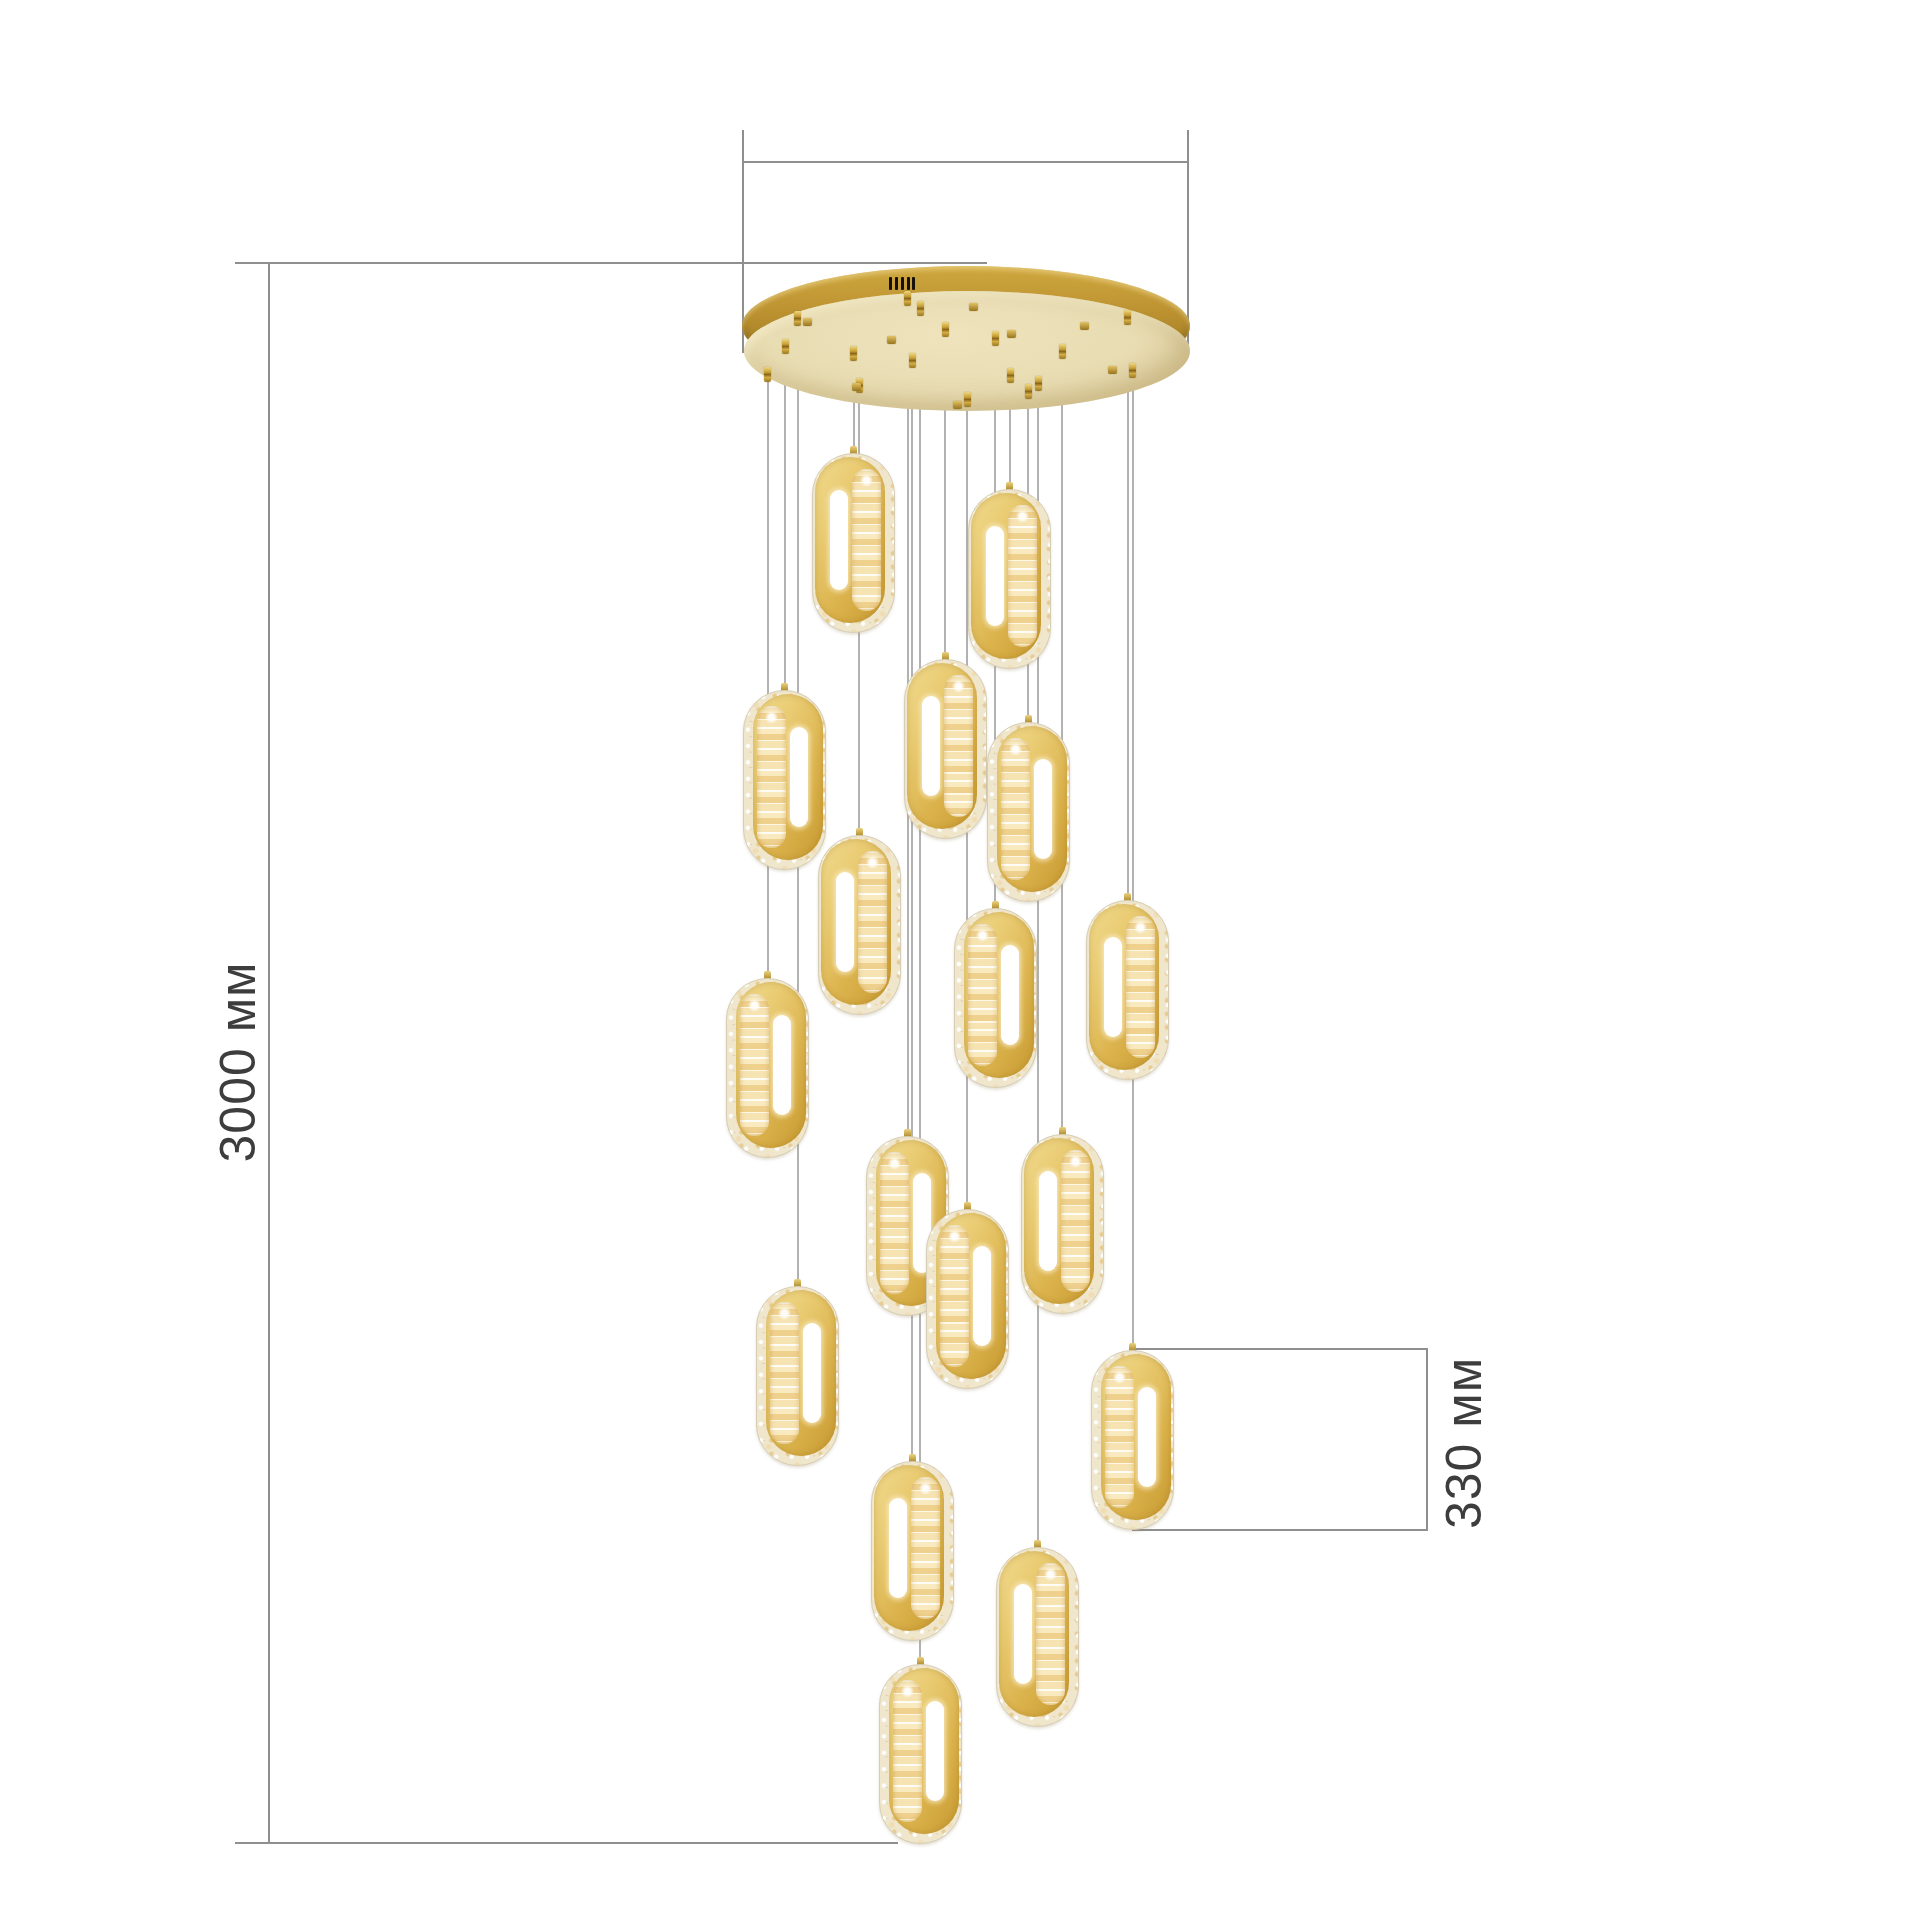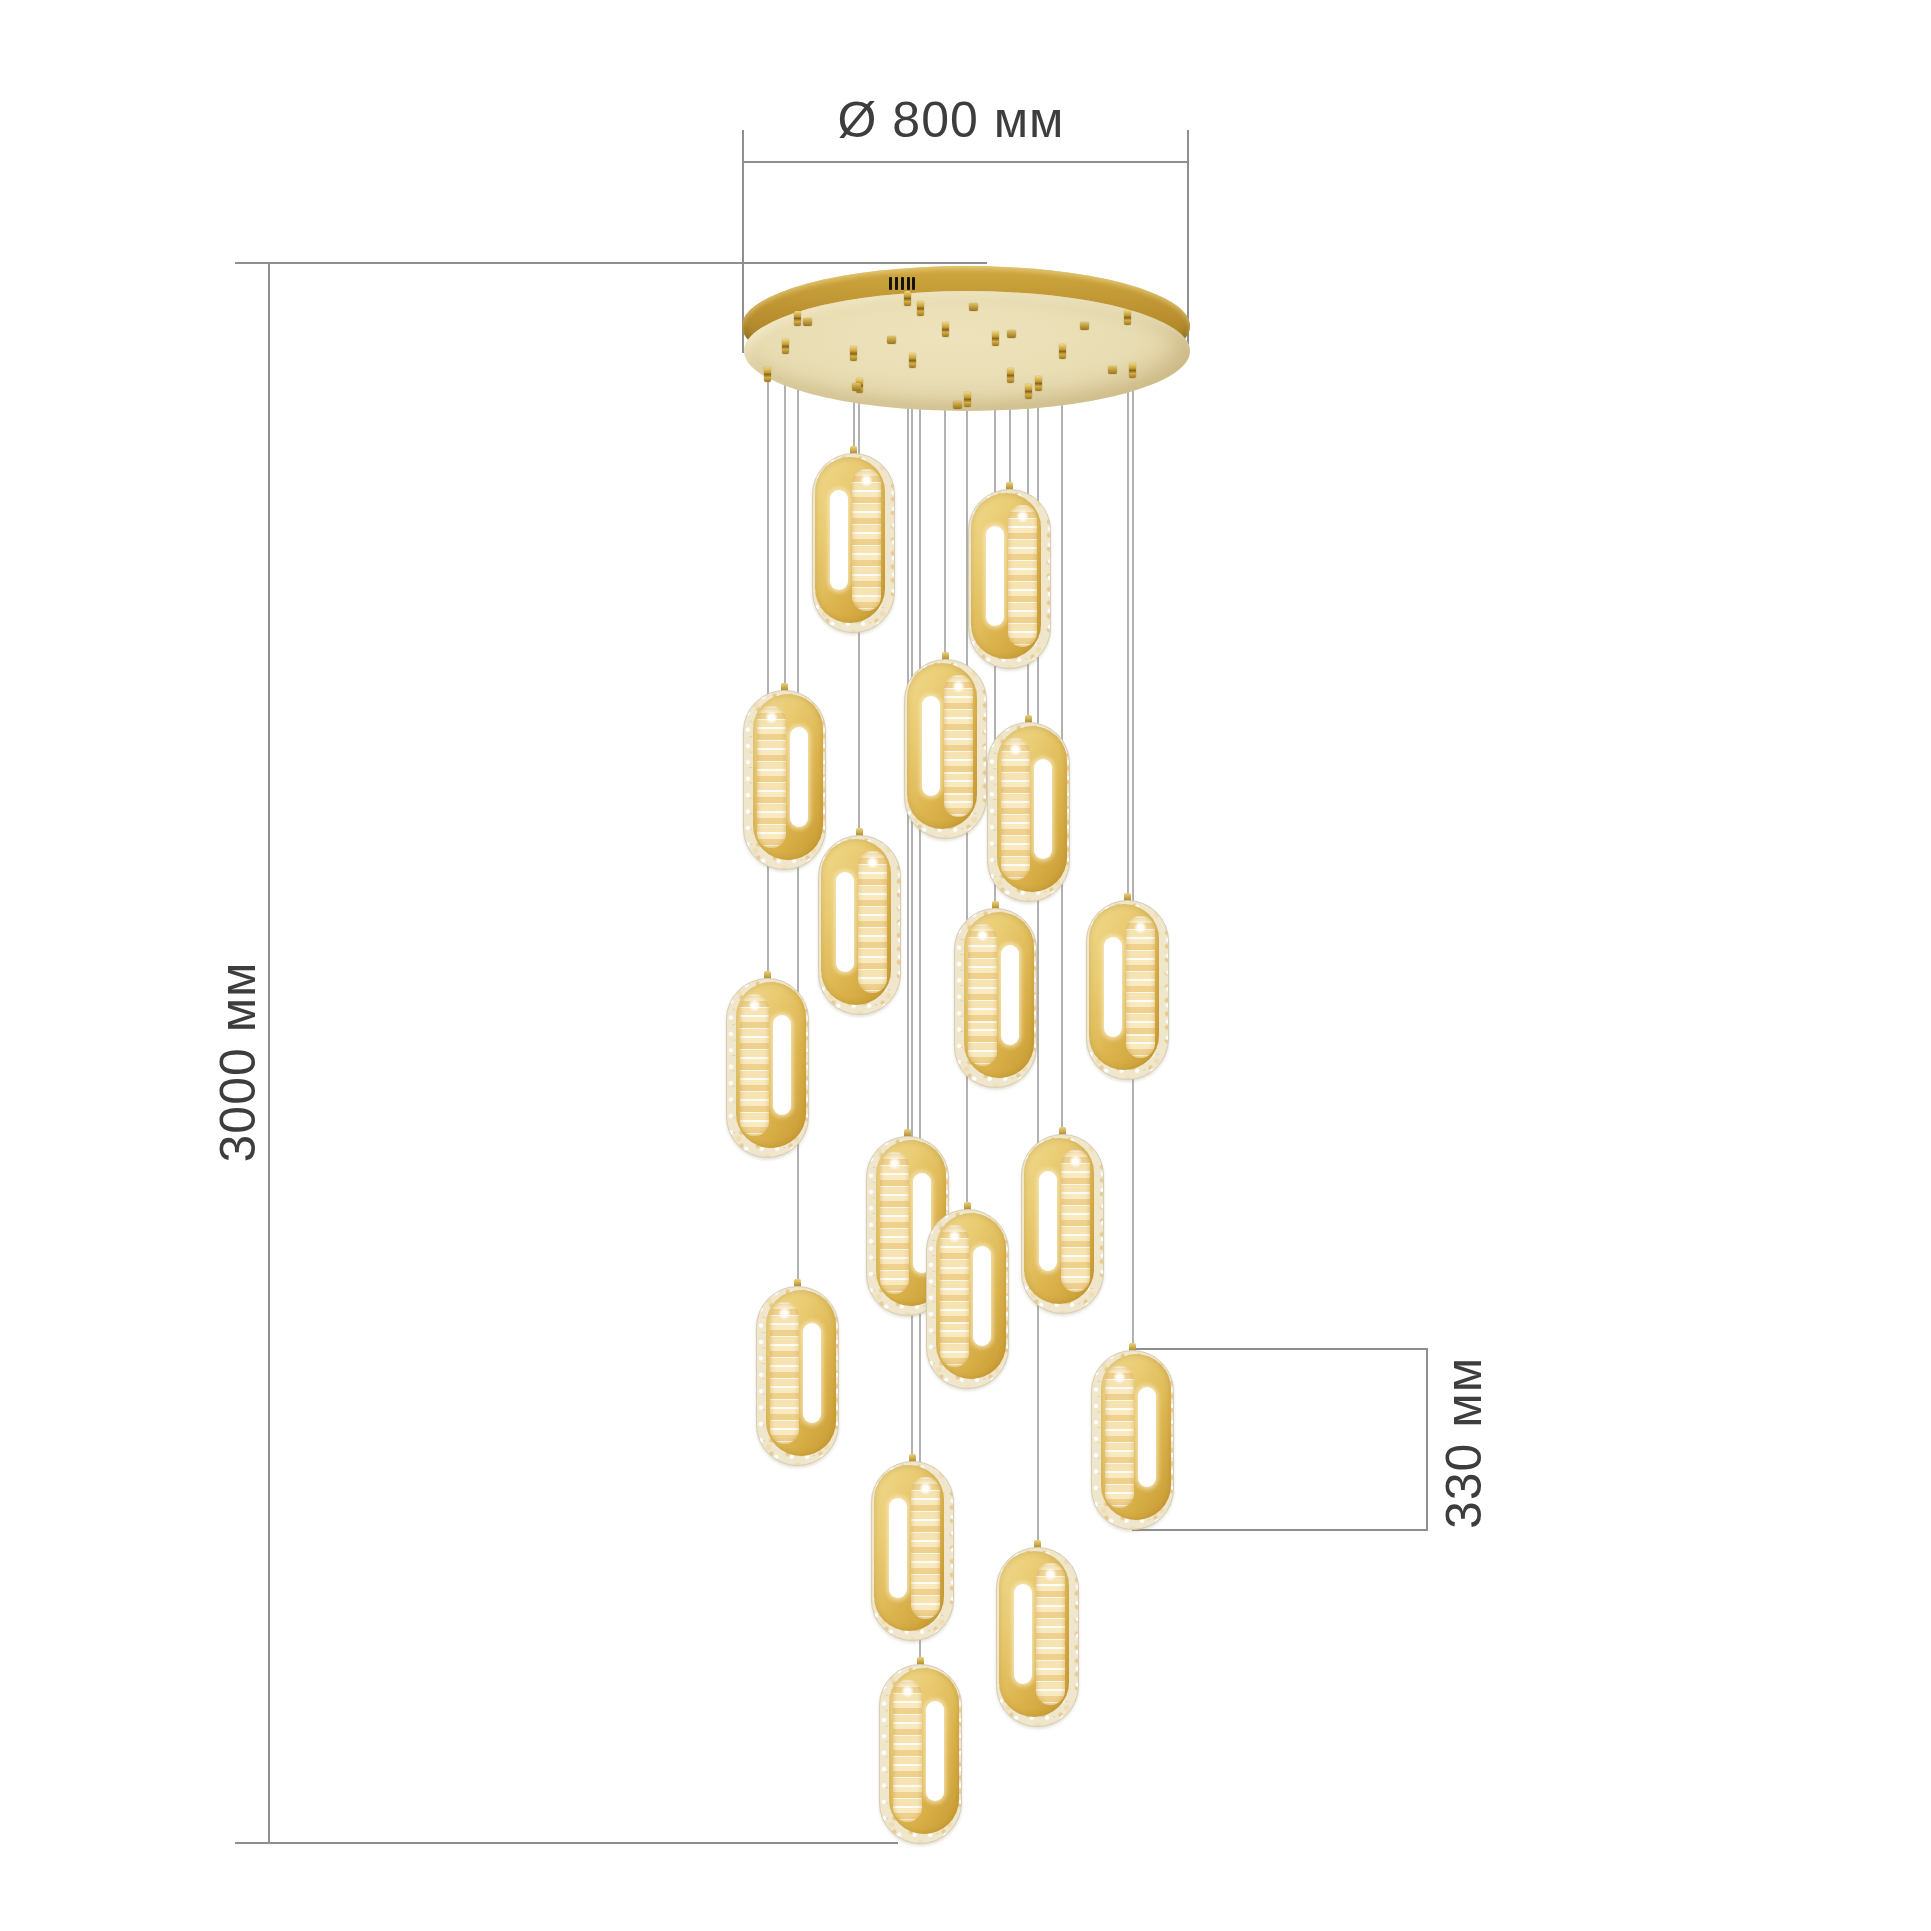--- a/index.html
+++ b/index.html
@@ -89,21 +89,20 @@
   .flip-right .p-hole { right:37px; }
   .flip-left  .p-hole { left:37px; }
 </style>
 </head>
 <body>
 
 <div id="stage">
 
   <div id="canopy"></div>
 
-  <div class="dim-label" style="left:758px; top:93px; width:386px;">Ø 800 мм</div>
 
   <div class="dim-label rot" style="left:93px; top:1035px; width:290px; height:54px;">3000 мм</div>
 
   <div class="dim-label rot" style="left:1358px; top:1416px; width:212px; height:54px;">330 мм</div>
 <div class="dim-line" style="left: 742px; top: 161px; width: 445px; height: 1.9px;"></div>
     <div class="dim-line" style="left: 742px; top: 130px; width: 1.9px; height: 223px;"></div>
     <div class="dim-line" style="left: 1187px; top: 130px; width: 1.9px; height: 219px;"></div>
     <div class="dim-line" style="left: 268px; top: 263px; width: 1.9px; height: 1581px;"></div>
     <div class="dim-line" style="left: 235px; top: 262px; width: 752px; height: 1.9px;"></div>
     <div class="dim-line" style="left: 235px; top: 1842px; width: 663px; height: 1.9px;"></div>

